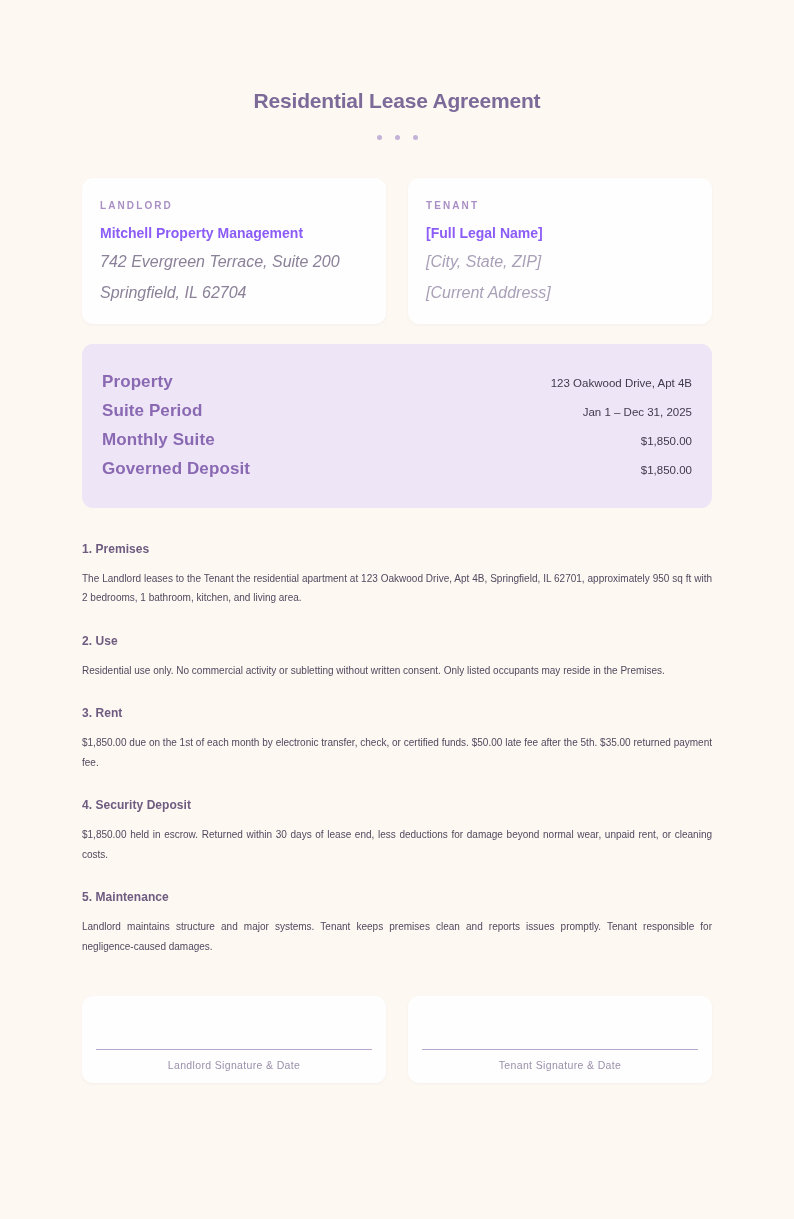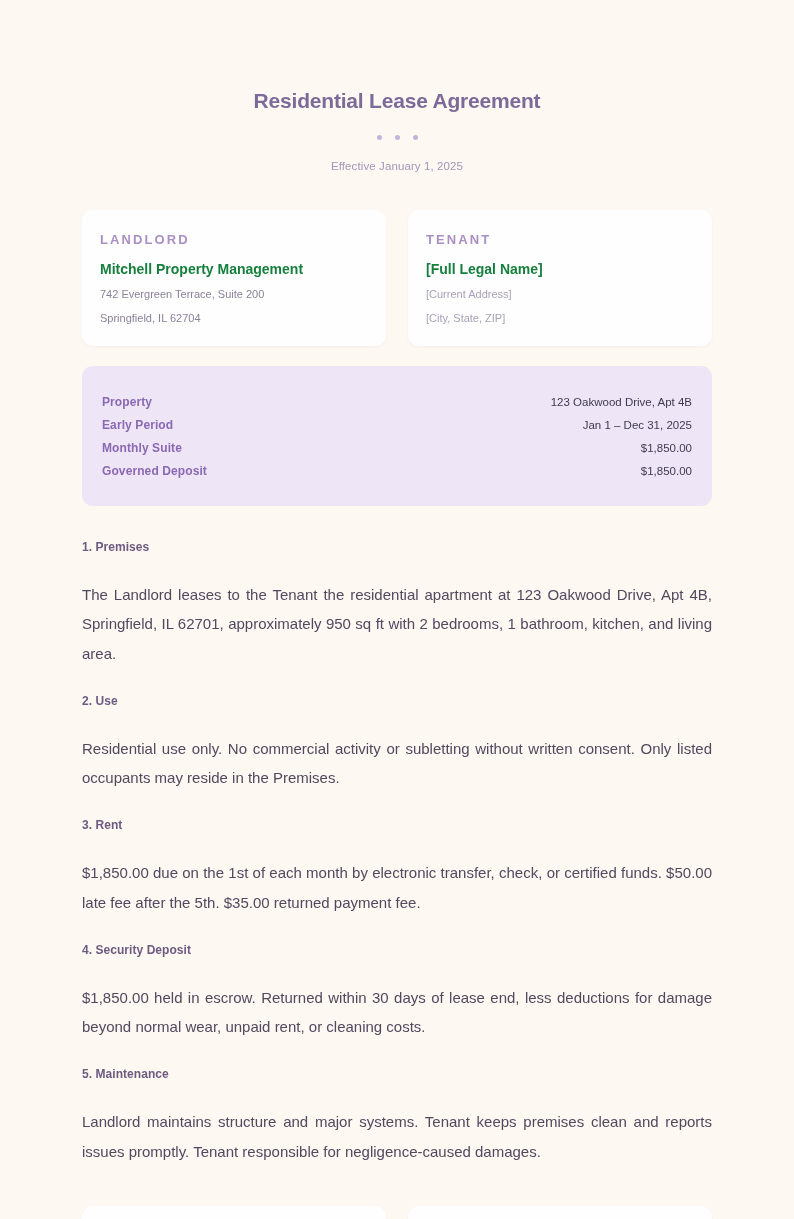--- a/index.html
+++ b/index.html
@@ -61,56 +61,57 @@
   }
   .party-card {
     flex: 1 1 0;
     background: #fffefe;
     border-radius: 11px;
     padding: 22px 18px 20px 18px;
     box-shadow: 0 1px 3px rgba(110, 90, 140, 0.055);
     min-height: 119px;
   }
   .party-role {
-    font-size: 13px;
+    font-size: 10px;
     font-weight: bold;
     color: #a98fc4;
     letter-spacing: 2.1px;
     text-transform: uppercase;
   }
   .party-name {
     font-size: 14px;
     font-weight: bold;
-    color: #15803d;
+    color: #8b5cf6;
     margin-top: 13px;
     line-height: 1.3;
   }
   .party-line {
-    font-size: 11px;
+    font-size: 16px;
     color: #8b8199;
     margin-top: 9px;
     line-height: 1.35;
+    font-style: italic;
   }
   .party-line.placeholder { color: #a9a0b8; }
 
   
   .terms {
     background: #eee5f6;
     border-radius: 11px;
     margin-top: 20px;
     padding: 24px 20px 24px 20px;
   }
   .term-row {
     display: flex;
     align-items: baseline;
     justify-content: space-between;
     padding: 4.5px 0;
   }
   .term-label {
-    font-size: 12px;
+    font-size: 17px;
     font-weight: bold;
     color: #8a69b3;
     letter-spacing: 0.1px;
   }
   .term-value {
     font-size: 11.5px;
     color: #3f3a4d;
     text-align: right;
     margin-left: 12px;
   }
@@ -120,26 +121,25 @@
   .section { margin-bottom: 26px; }
   .section:last-child { margin-bottom: 0; }
   .section-heading {
     font-size: 12px;
     font-weight: bold;
     color: #6d5b80;
     margin-bottom: 13px;
     letter-spacing: 0.05px;
   }
   .section-body {
-    font-size: 15px;
+    font-size: 10px;
     color: #52495f;
     line-height: 1.95;
     text-align: justify;
     text-justify: inter-word;
-    margin-top: 26px;
   }
 
   
   .signatures {
     display: flex;
     gap: 22px;
     margin-top: 40px;
   }
   .sign-card {
     flex: 1 1 0;
@@ -171,50 +171,49 @@
 
   <div>
     <h1 class="doc-title">Residential Lease Agreement</h1>
 
     <div class="dots">
       <span></span>
       <span></span>
       <span></span>
     </div>
 
-    <div class="effective-date">Effective January 1, 2025</div>
   </div>
 
   <div class="parties">
 
     <div class="party-card">
       <div class="party-role">LANDLORD</div>
       <div class="party-name">Mitchell Property Management</div>
       <div class="party-line">742 Evergreen Terrace, Suite 200</div>
       <div class="party-line">Springfield, IL 62704</div>
     </div>
 
     <div class="party-card">
       <div class="party-role">TENANT</div>
       <div class="party-name">[Full Legal Name]</div>
+      <div class="party-line placeholder">[City, State, ZIP]</div>
       <div class="party-line placeholder">[Current Address]</div>
-      <div class="party-line placeholder">[City, State, ZIP]</div>
     </div>
 
   </div>
 
   <div class="terms">
 
     <div class="term-row">
       <span class="term-label">Property</span>
       <span class="term-value">123 Oakwood Drive, Apt 4B</span>
     </div>
 
     <div class="term-row">
-      <span class="term-label">Early Period</span>
+      <span class="term-label">Suite Period</span>
       <span class="term-value">Jan 1 – Dec 31, 2025</span>
     </div>
 
     <div class="term-row">
       <span class="term-label">Monthly Suite</span>
       <span class="term-value">$1,850.00</span>
     </div>
 
     <div class="term-row">
       <span class="term-label">Governed Deposit</span>

